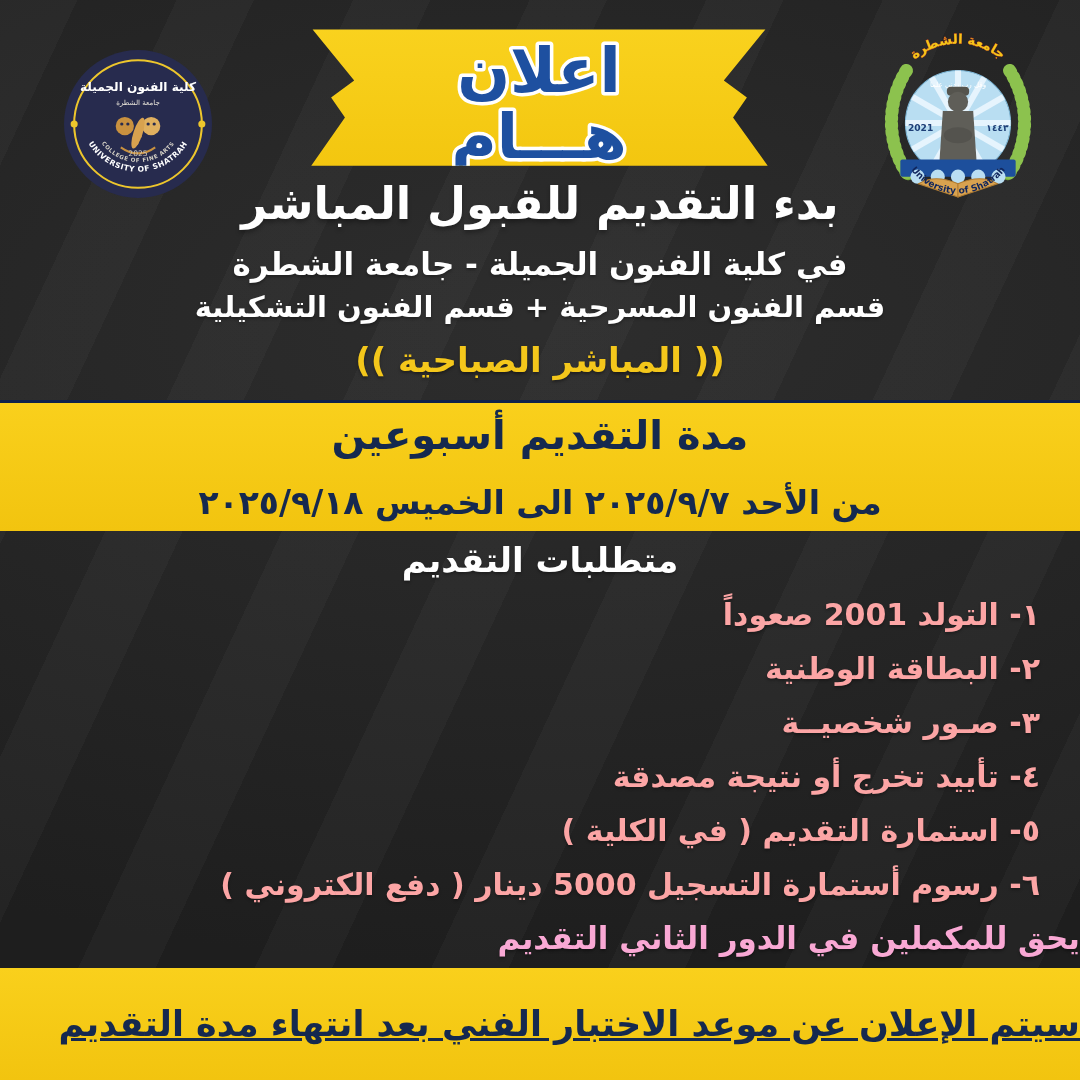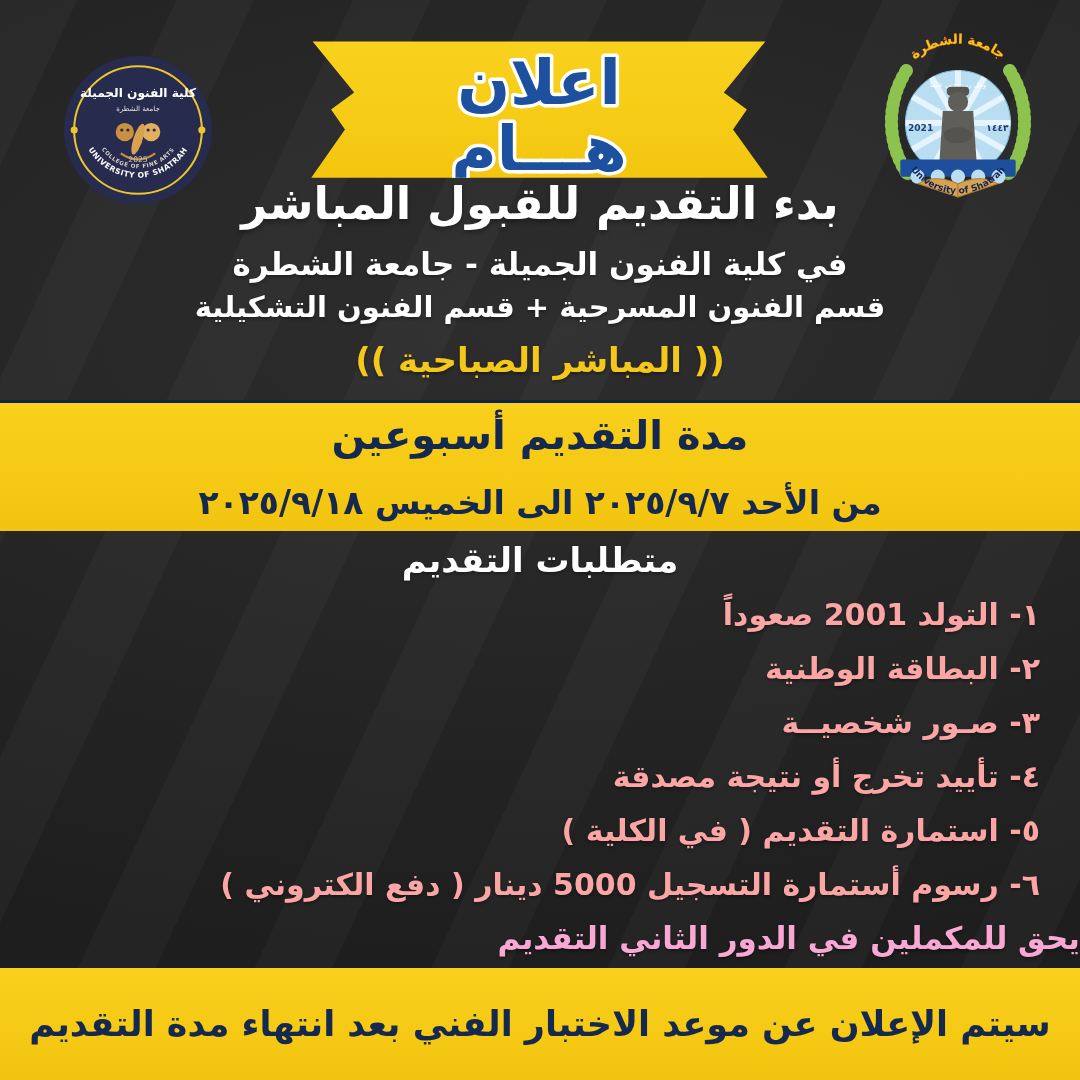--- a/index.html
+++ b/index.html
@@ -29,35 +29,35 @@
     background:
       repeating-linear-gradient(115deg,
         rgba(255,255,255,0.028) 0 70px,
         rgba(255,255,255,0) 70px 160px),
       radial-gradient(120% 60% at 50% 30%, rgba(255,255,255,0.05), rgba(0,0,0,0.12));
     pointer-events:none;
   }
 
   
   .ribbon{
-    position:absolute;left:308px;top:40px;width:462px;height:142px;
+    position:absolute;left:308px;top:28px;width:462px;height:142px;
     background:linear-gradient(180deg,#f9d21e,#f3c60f);
     clip-path:polygon(1% 1%, 99% 1%, 90% 37%, 95% 49%, 92% 63%, 99.5% 97%,
                       0.7% 97%, 8% 63%, 5% 49%, 10% 37%);
     z-index:2;
   }
   .ribbon svg{width:100%;height:100%;display:block;}
   .ribbon text{
     font-family:"DejaVu Sans",sans-serif;font-weight:700;
     fill:#1e50a0;stroke:#ffffff;stroke-width:7px;
     paint-order:stroke fill;stroke-linejoin:round;
   }
 
   
-  .logo-left{position:absolute;left:62px;top:54px;width:152px;height:152px;z-index:2;}
+  .logo-left{position:absolute;left:62px;top:48px;width:152px;height:152px;z-index:2;}
   .logo-right{position:absolute;left:872px;top:30px;width:172px;height:172px;z-index:2;}
   .logo-left svg,.logo-right svg{width:100%;height:100%;display:block;}
 
   
   .intro{position:absolute;top:176px;left:0;right:0;text-align:center;color:#ffffff;z-index:2;}
   .intro .title{font-size:45px;font-weight:700;line-height:1.25;text-shadow:0 3px 4px rgba(0,0,0,.3);text-align:center;}
   .intro .sub1{margin-top:14px;font-size:31px;font-weight:700;text-shadow:0 2px 3px rgba(0,0,0,.3);}
   .intro .sub2{margin-top:8px;font-size:29px;font-weight:700;text-shadow:0 2px 3px rgba(0,0,0,.3);}
   .intro .study{margin-top:16px;font-size:34px;font-weight:700;color:#f4c71b;text-shadow:0 2px 3px rgba(0,0,0,.35);}
 
@@ -78,22 +78,22 @@
   .req-list{position:absolute;top:588px;right:0;left:0;padding:0 40px;z-index:2;}
   .req-item{font-size:30px;font-weight:700;color:#fca5a5;line-height:54px;
     text-align:right;text-shadow:0 2px 3px rgba(0,0,0,.3);}
   .req-note{position:absolute;top:912px;left:0;right:0;text-align:right;z-index:2;
     color:#f9a8d4;font-size:31px;font-weight:700;line-height:52px;text-shadow:0 2px 3px rgba(0,0,0,.35);}
 
   
   .band2{
     position:absolute;top:968px;left:0;right:0;bottom:0;z-index:2;
     background:linear-gradient(180deg,#f9d01c,#f2c40f);
-    display:flex;align-items:center;justify-content:center;
-    color:#15294f;font-size:35px;font-weight:700;
+    display:flex;align-items:center;
+    color:#15294f;font-size:35px;font-weight:700;text-decoration:underline;
   }
 
   .svg-label{font-family:"DejaVu Sans",sans-serif;}
 </style>
 </head>
 <body>
 
 <div class="poster">
 
   <div class="ribbon">

